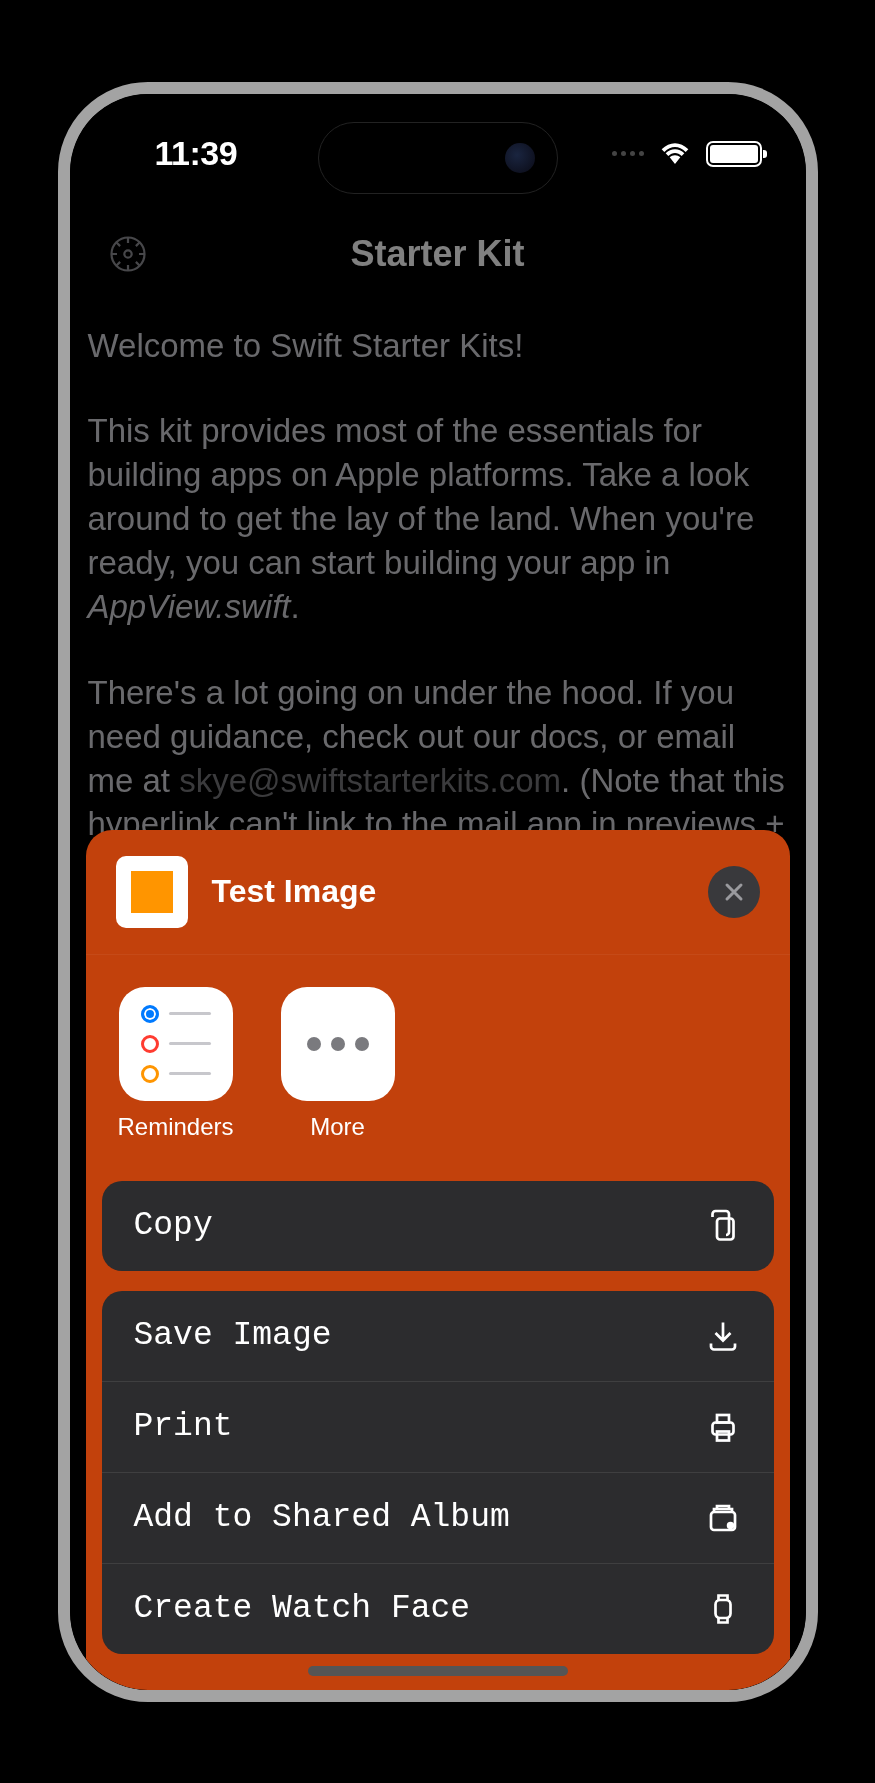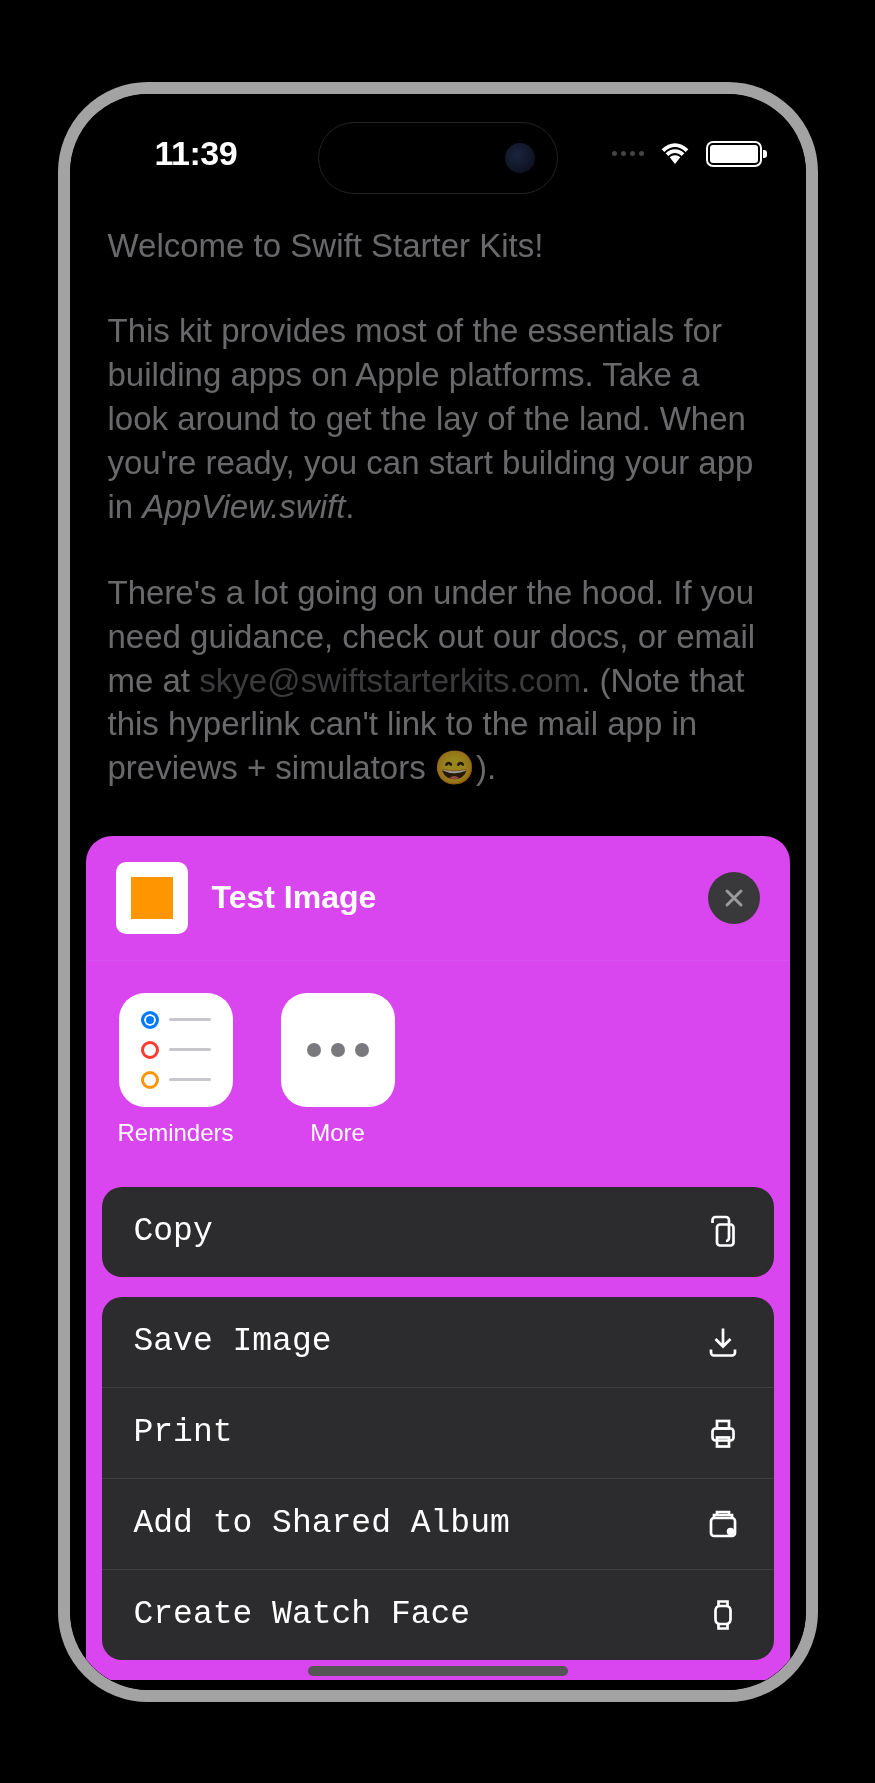--- a/index.html
+++ b/index.html
@@ -143,38 +143,38 @@
       align-items: center;
       justify-content: center;
     }
     .nav-settings svg { width: 44px; height: 44px; color: #8e8e93; }
     .nav-title {
       color: #fff;
       font-size: 36px;
       font-weight: 600;
     }
     .body-text {
-      padding: 20px 38px;
+      padding: 20px 18px;
       color: #b0b0b5;
       font-size: 33px;
       line-height: 1.33;
       opacity: 0.6;
     }
     .body-text p { margin-bottom: 42px; }
     .body-text em { font-style: italic; }
     .body-text .link { color: #636366; }
     .share-sheet {
       position: absolute;
       left: 16px;
       right: 16px;
-      bottom: 10px;
-      background: #d946ef;
+      bottom: 0;
+      background: #c2410c;
       border-radius: 26px 26px 0 0;
       z-index: 500;
-      padding-bottom: 0;
+      padding-bottom: 16px;
     }
     .share-header {
       display: flex;
       align-items: center;
       padding: 26px 30px;
       gap: 24px;
       border-bottom: 1px solid rgba(255,255,255,0.05);
     }
     .share-thumb {
       width: 72px;
@@ -333,20 +333,30 @@
               <path d="M12 18 L8 13 C10 11 14 11 16 13 Z M5 10 C9 6 15 6 19 10 L17 12 C14 9 10 9 7 12 Z M2 7 C8 1 16 1 22 7 L20 9 C15 4 9 4 4 9 Z" fill="#fff"></path>
             </svg>
         </div>
         <div class="battery-icon">
           <div class="battery-fill"></div>
         </div>
       </div>
     </div>
 
     <div class="app-content">
+      <div class="nav-bar">
+        <div class="nav-settings">
+          <svg viewBox="0 0 24 24">
+              <circle cx="12" cy="12" r="9" fill="none" stroke="currentColor" stroke-width="1.2"></circle>
+              <circle cx="12" cy="12" r="2" fill="none" stroke="currentColor" stroke-width="1.2"></circle>
+              <path d="M12 3v3M12 18v3M3 12h3M18 12h3M5.6 5.6l2.1 2.1M16.3 16.3l2.1 2.1M5.6 18.4l2.1-2.1M16.3 7.7l2.1-2.1" stroke="currentColor" stroke-width="1.2"></path>
+            </svg>
+        </div>
+        <div class="nav-title">Starter Kit</div>
+      </div>
 
       <div class="body-text">
         <p>Welcome to Swift Starter Kits!</p>
         <p>
           <span>This kit provides most of the essentials for building apps on Apple platforms. Take a look around to get the lay of the land. When you're ready, you can start building your app in </span><em>AppView.swift</em><span>.</span>
         </p>
         <p>
           <span>There's a lot going on under the hood. If you need guidance, check out our docs, or email me at </span><span class="link">skye@swiftstarterkits.com</span><span>. (Note that this hyperlink can't link to the mail app in previews + simulators 😄).</span>
         </p>
         <p>Happy hacking!</p>

